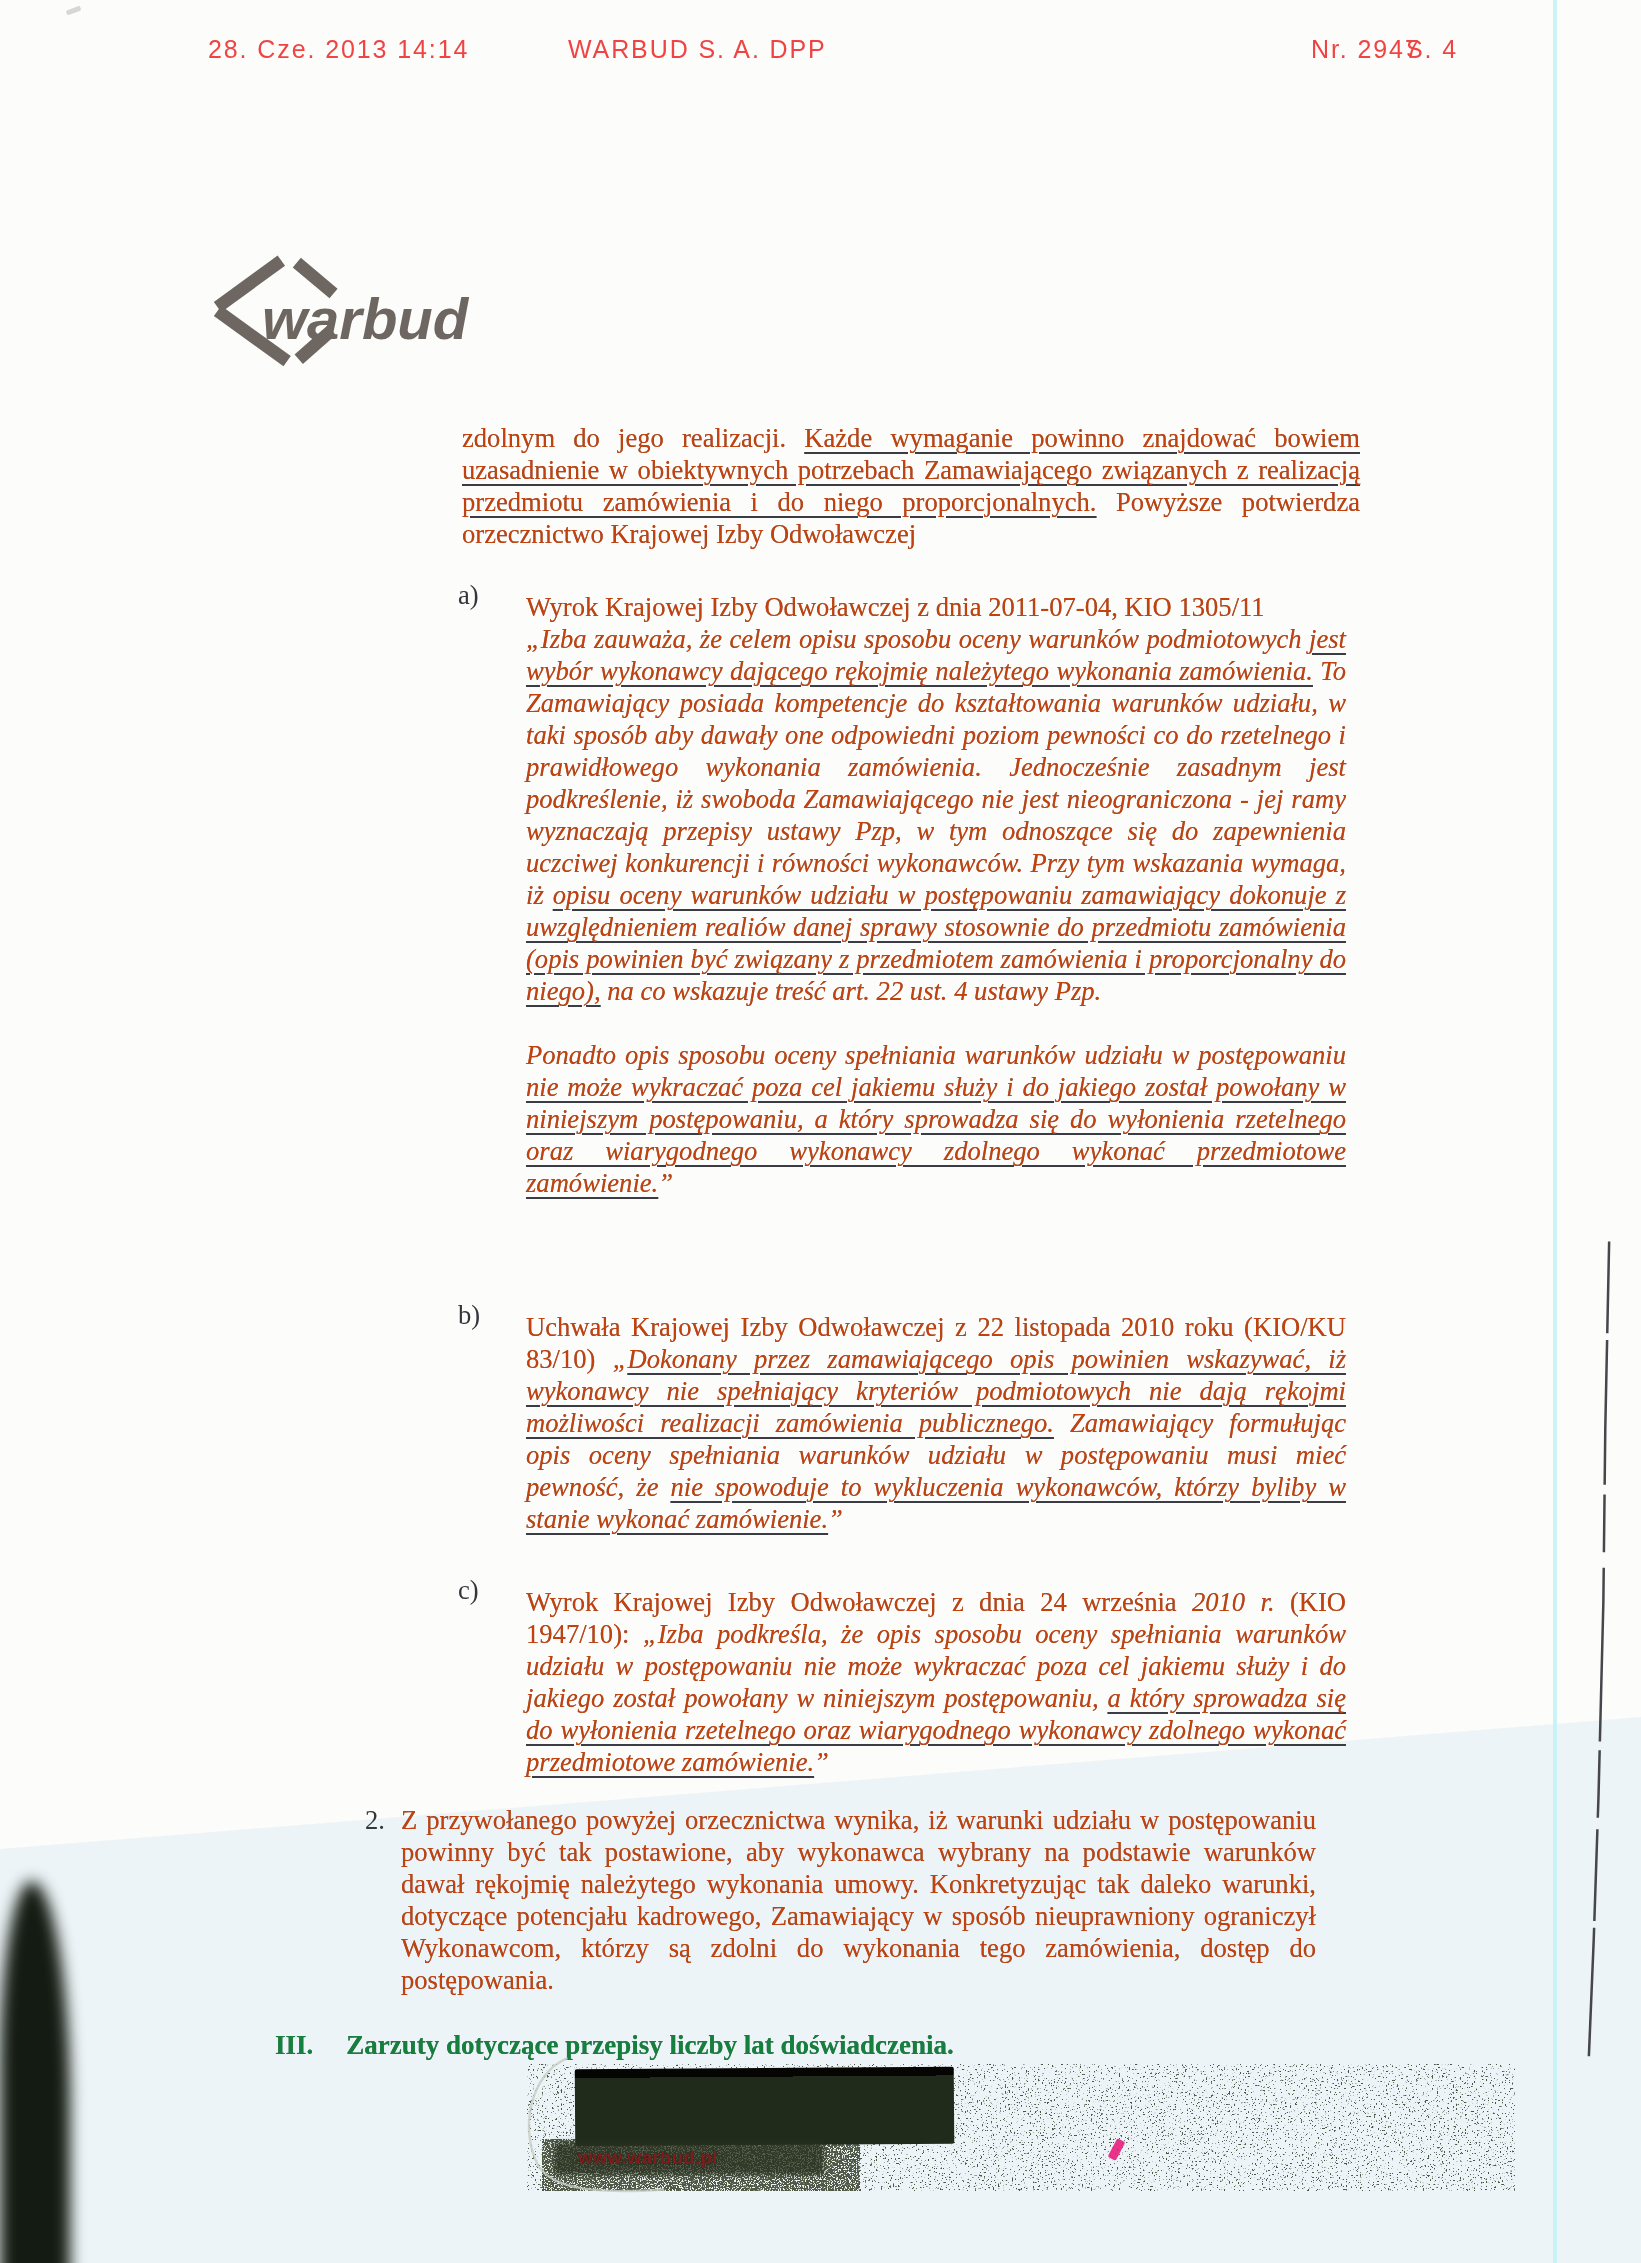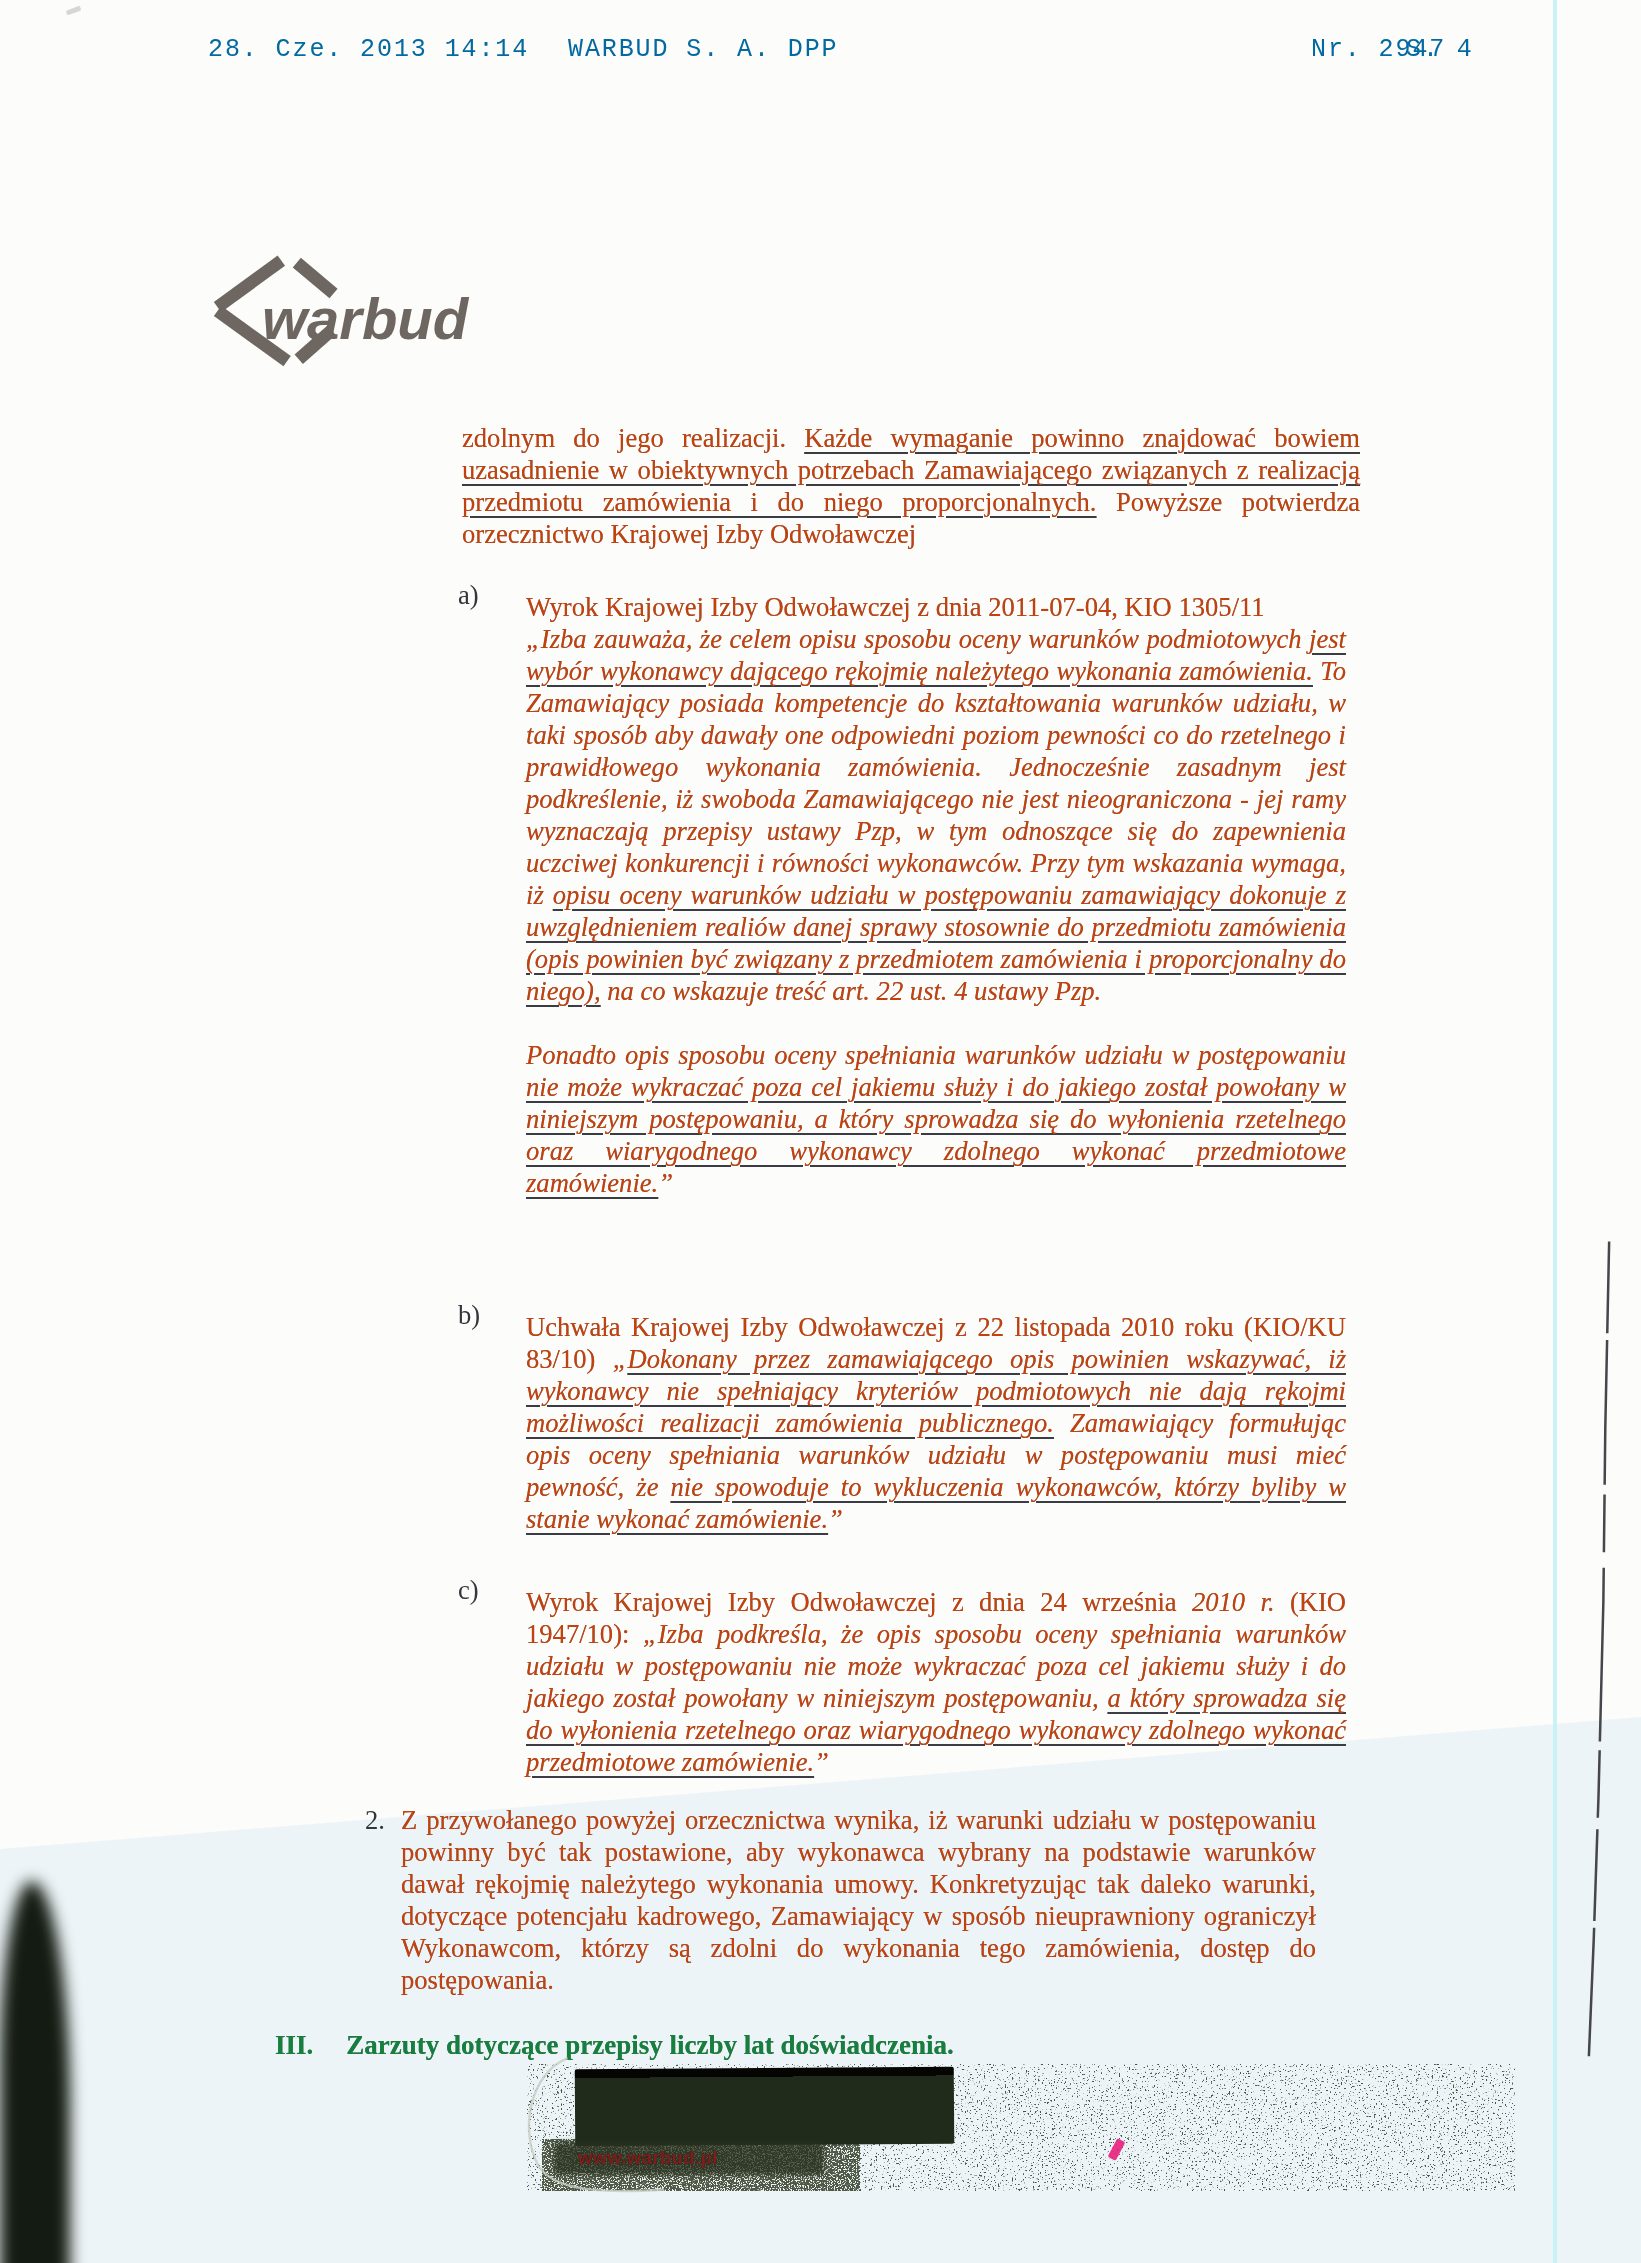--- a/index.html
+++ b/index.html
@@ -5,22 +5,22 @@
   html,body{margin:0;padding:0;}
   body{
     width:1641px;height:2263px;position:relative;overflow:hidden;
     background:#fcfcfa;
     font-family:"Liberation Serif",serif;
     color:#31323a;
   }
   
   .fax{
     position:absolute;top:35px;
-    font-family:Liberation Mono, monospace;
-    font-size:25px;letter-spacing:1.9px;color:#0369a1;white-space:pre;
+    font-family:Liberation Sans, sans-serif;
+    font-size:25px;letter-spacing:1.9px;color:#ef4444;white-space:pre;
   }
   
   .bodytext{
     font-size:26.6px;line-height:32px;text-align:justify;
     color:#c2410c;text-shadow:0 0 0.6px rgba(50,50,60,.55);
   }
   .seg.i{font-style:italic;}
   .seg.u{text-decoration:underline;text-decoration-thickness:1.5px;text-underline-offset:4.8px;text-decoration-color:#3c3d44;}
   .intro{position:absolute;left:462px;top:422px;width:898px;}
   .item{position:absolute;left:458px;width:902px;}

